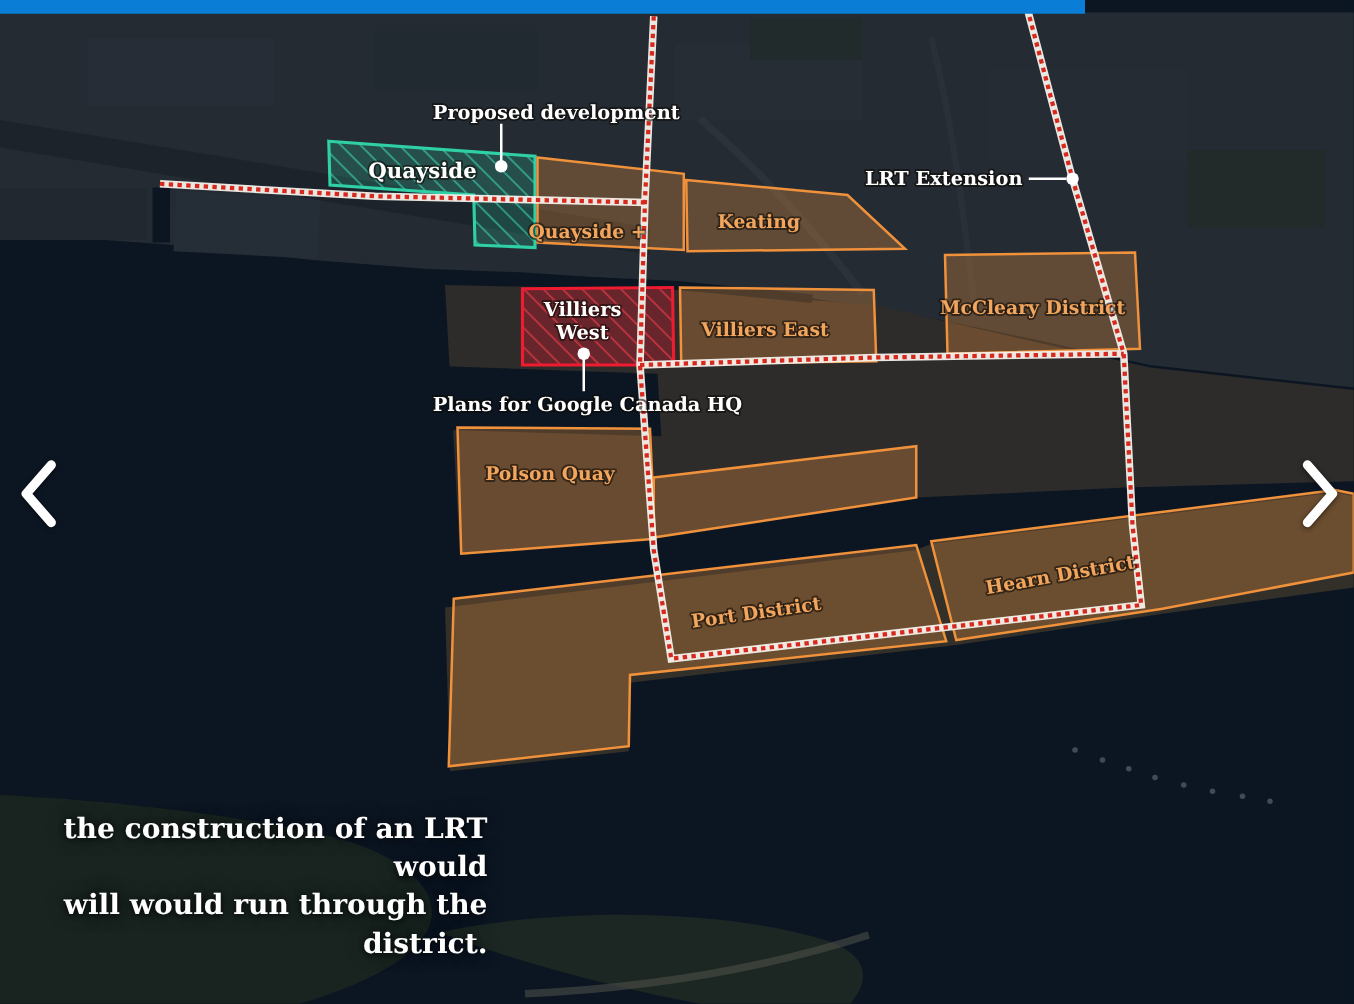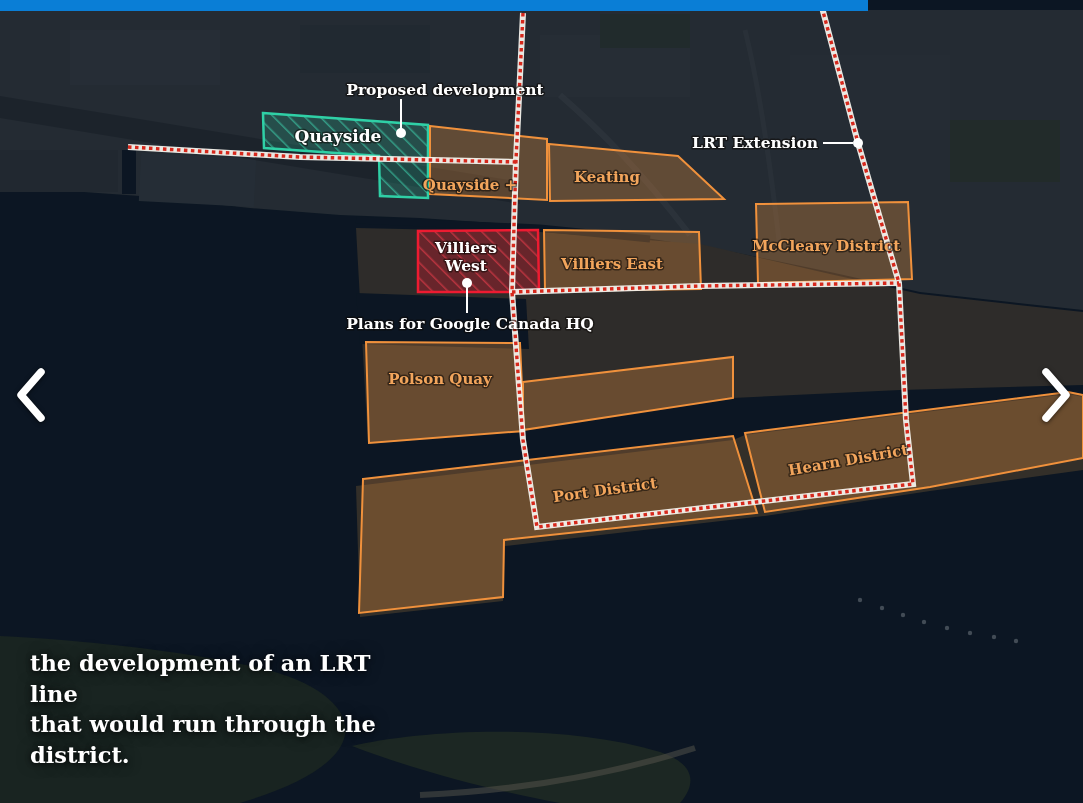--- a/index.html
+++ b/index.html
@@ -1,17 +1,17 @@
 <!DOCTYPE html>
 <html><head>
 <meta charset="utf-8">
 <style>
   html,body{margin:0;padding:0;background:#0d1824;}
   .stage{position:relative;width:1083px;height:803px;overflow:hidden;
-         font-family:"DejaVu Serif","Liberation Serif",serif;}
+         font-family:"DejaVu Serif","Liberation Serif",serif;text-align:right;}
   .stage svg.map{position:absolute;left:0;top:0;}
   
   .map text{font-family:"DejaVu Serif","Liberation Serif",serif;font-weight:700;
             paint-order:stroke fill;stroke:rgba(12,9,6,0.55);stroke-width:3px;
             stroke-linejoin:round;}
   .lbl-white{fill:#ffffff;font-size:15.5px;}
   .lbl-white-lg{fill:#ffffff;font-size:17px;}
   .lbl-orange{fill:#f2a55c;font-size:15px;}
   
   .topbar{position:absolute;left:0;top:0;width:868px;height:11px;background:#0a7ed6;}
@@ -147,18 +147,18 @@
   </button>
   <button class="navbtn next" aria-label="Next">
     <span>
       <svg width="40" height="58" viewBox="0 0 40 58">
         <polyline points="10,6 30,29 10,52" fill="none" stroke="#ffffff" stroke-width="7.5" stroke-linecap="round" stroke-linejoin="round"></polyline>
       </svg>
     </span>
   </button>
 
   <div class="caption">
-    <div>the development of an LRT line</div>
-    <div>that would run through the</div>
+    <div>the construction of an LRT would</div>
+    <div>will would run through the</div>
     <div>district.</div>
   </div>
 
 </div>
 
 </body></html>

